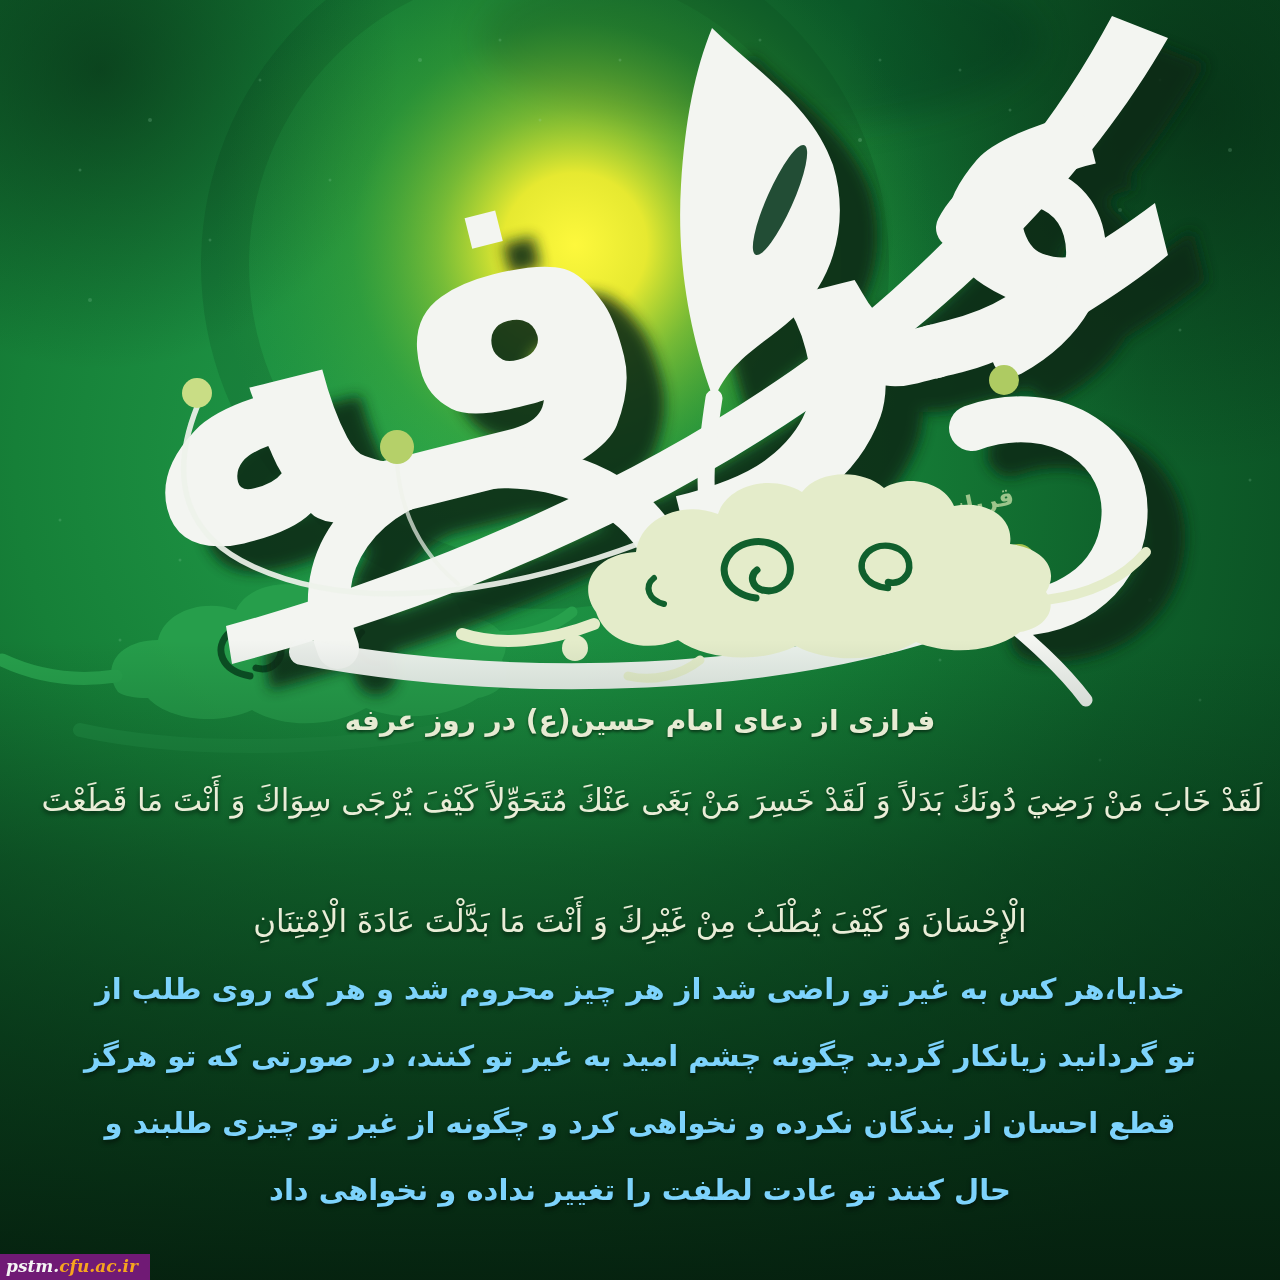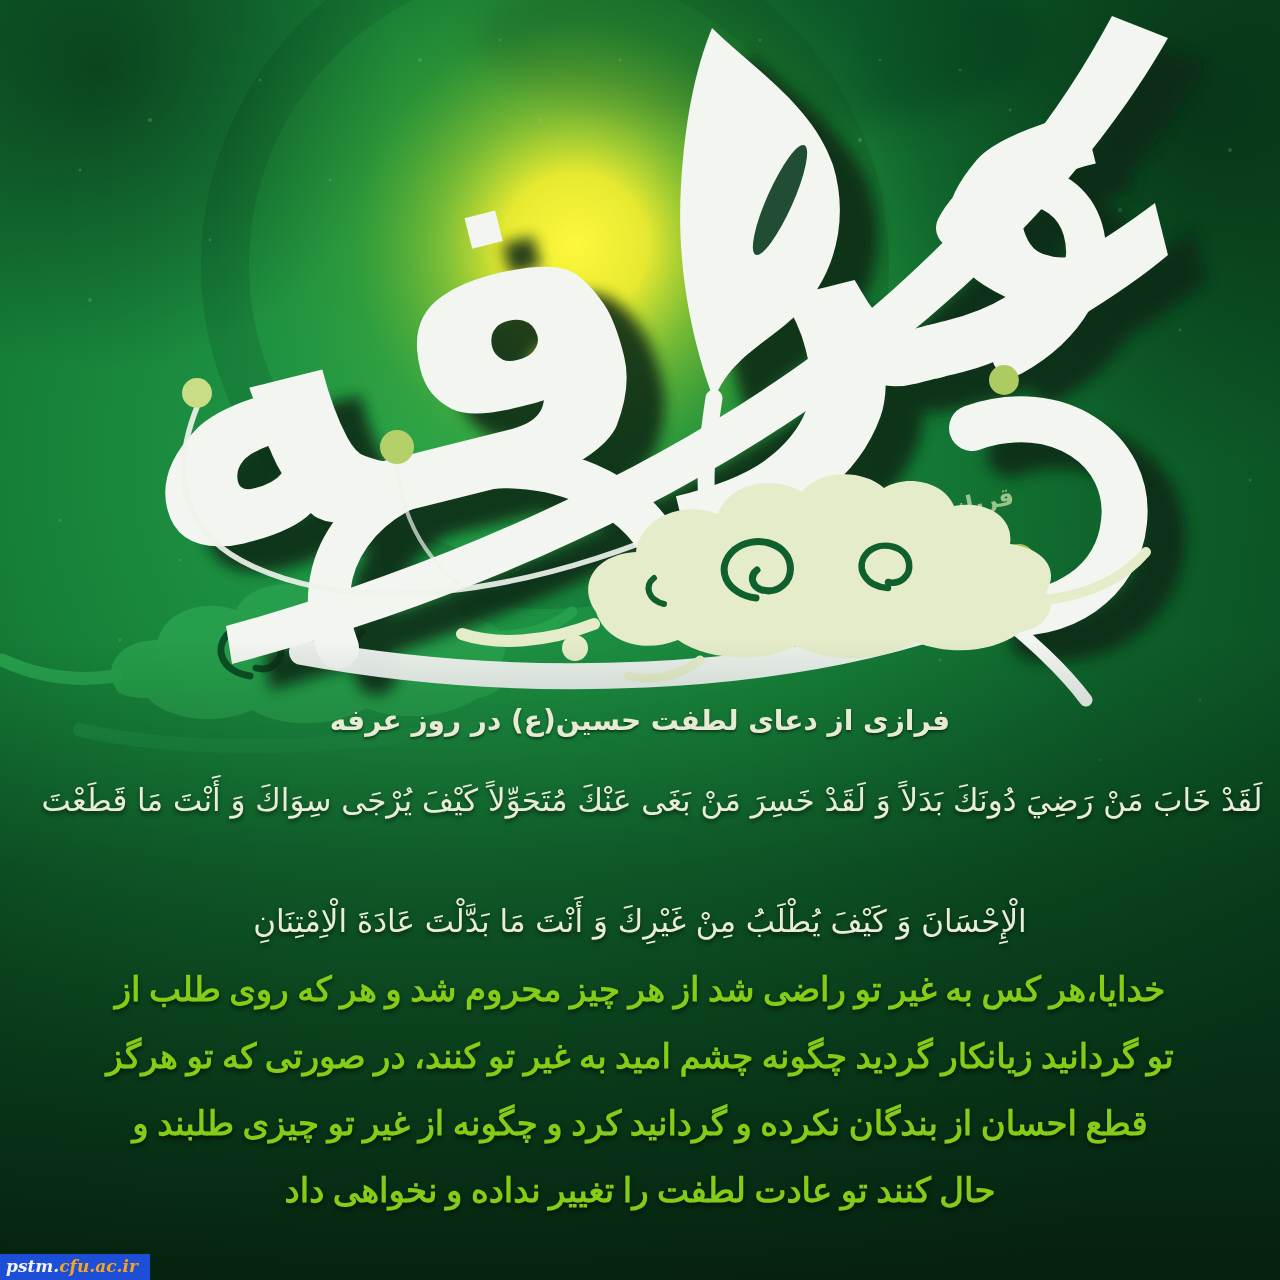--- a/index.html
+++ b/index.html
@@ -14,25 +14,25 @@
     text-shadow:0 2px 3px rgba(0,12,5,.55);
   }
   .arabic{
     font-size:31px;color:#e9edd7;font-weight:400;line-height:56px;
     text-shadow:0 3px 4px rgba(0,12,5,.55);
   }
   .arabic.l1{top:772px;margin-left:12px;}
   .arabic.l2{top:893px;}
   .persian{position:absolute;top:956px;left:0;width:1280px;text-align:center;}
   .persian div{
-    direction:rtl;white-space:nowrap;line-height:67px;font-size:34px;font-weight:700;
-    color:#84cc16;text-shadow:0 3px 4px rgba(0,8,3,.55);font-family:Liberation Serif, serif;
+    direction:rtl;white-space:nowrap;line-height:67px;font-size:29px;font-weight:700;
+    color:#7dd3fc;text-shadow:0 3px 4px rgba(0,8,3,.55);
   }
   .watermark{
-    position:absolute;left:0;bottom:0;background:#1d4ed8;
+    position:absolute;left:0;bottom:0;background:#701a75;
     padding:3px 12px 5px 6px;font-family:"DejaVu Serif",serif;
     font-style:italic;font-weight:700;font-size:17px;line-height:18px;white-space:nowrap;
   }
   .watermark .wm-a{color:#f4f4f4;}
   .watermark .wm-b{color:#f6a41e;}
   .callig{font-family:"DejaVu Sans",sans-serif;font-weight:700;}
 </style>
 </head>
 <body>
 
@@ -162,29 +162,29 @@
       <path fill="none" stroke="#10602d" stroke-width="6" stroke-linecap="round" d="M664,604 C648,600 644,586 654,578"></path>
       <path fill="none" stroke="#e4ecca" stroke-width="12" stroke-linecap="round" d="M594,624 C548,642 498,646 462,634"></path>
       <path fill="none" stroke="#e4ecca" stroke-width="10" stroke-linecap="round" d="M1046,600 C1092,594 1124,578 1146,552"></path>
       <path fill="none" stroke="#e4ecca" stroke-width="9" stroke-linecap="round" d="M700,660 C680,676 652,682 628,676"></path>
       <circle cx="575" cy="648" r="13" fill="#e4ecca"></circle>
     </g>
 
     <rect x="0" y="640" width="1280" height="640" fill="url(#botdark)"></rect>
   </svg>
 
-  <div class="txt heading">فرازی از دعای لطفت حسین(ع) در روز عرفه</div>
+  <div class="txt heading">فرازی از دعای امام حسین(ع) در روز عرفه</div>
 
   <div class="txt arabic l1">لَقَدْ خَابَ مَنْ رَضِيَ دُونَكَ بَدَلاً وَ لَقَدْ خَسِرَ مَنْ بَغَى عَنْكَ مُتَحَوِّلاً كَيْفَ يُرْجَى سِوَاكَ وَ أَنْتَ مَا قَطَعْتَ</div>
   <div class="txt arabic l2">الْإِحْسَانَ وَ كَيْفَ يُطْلَبُ مِنْ غَيْرِكَ وَ أَنْتَ مَا بَدَّلْتَ عَادَةَ الْاِمْتِنَانِ</div>
 
   <div class="persian">
     <div>خدایا،هر کس به غیر تو راضی شد از هر چیز محروم شد و هر که روی طلب از</div>
     <div>تو گردانید زیانکار گردید چگونه چشم امید به غیر تو کنند، در صورتی که تو هرگز</div>
-    <div>قطع احسان از بندگان نکرده و گردانید کرد و چگونه از غیر تو چیزی طلبند و</div>
+    <div>قطع احسان از بندگان نکرده و نخواهی کرد و چگونه از غیر تو چیزی طلبند و</div>
     <div>حال کنند تو عادت لطفت را تغییر نداده و نخواهی داد</div>
   </div>
 
   <div class="watermark">
     <span class="wm-a">pstm.</span><span class="wm-b">cfu.ac.ir</span>
   </div>
 
 </div>
 
 </body></html>

